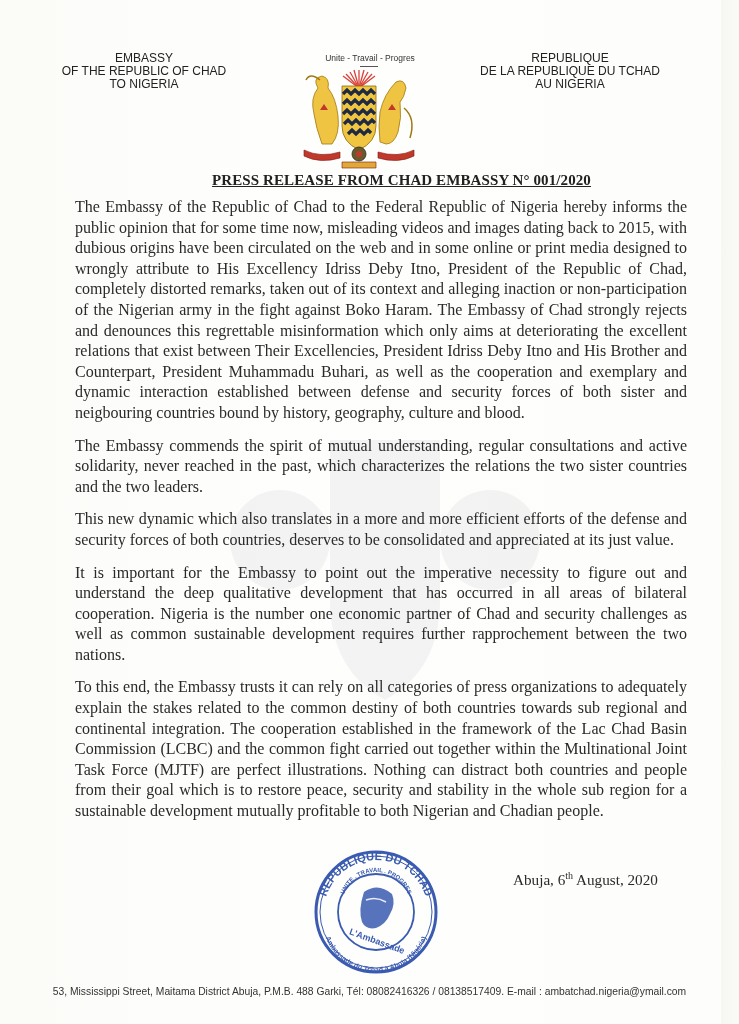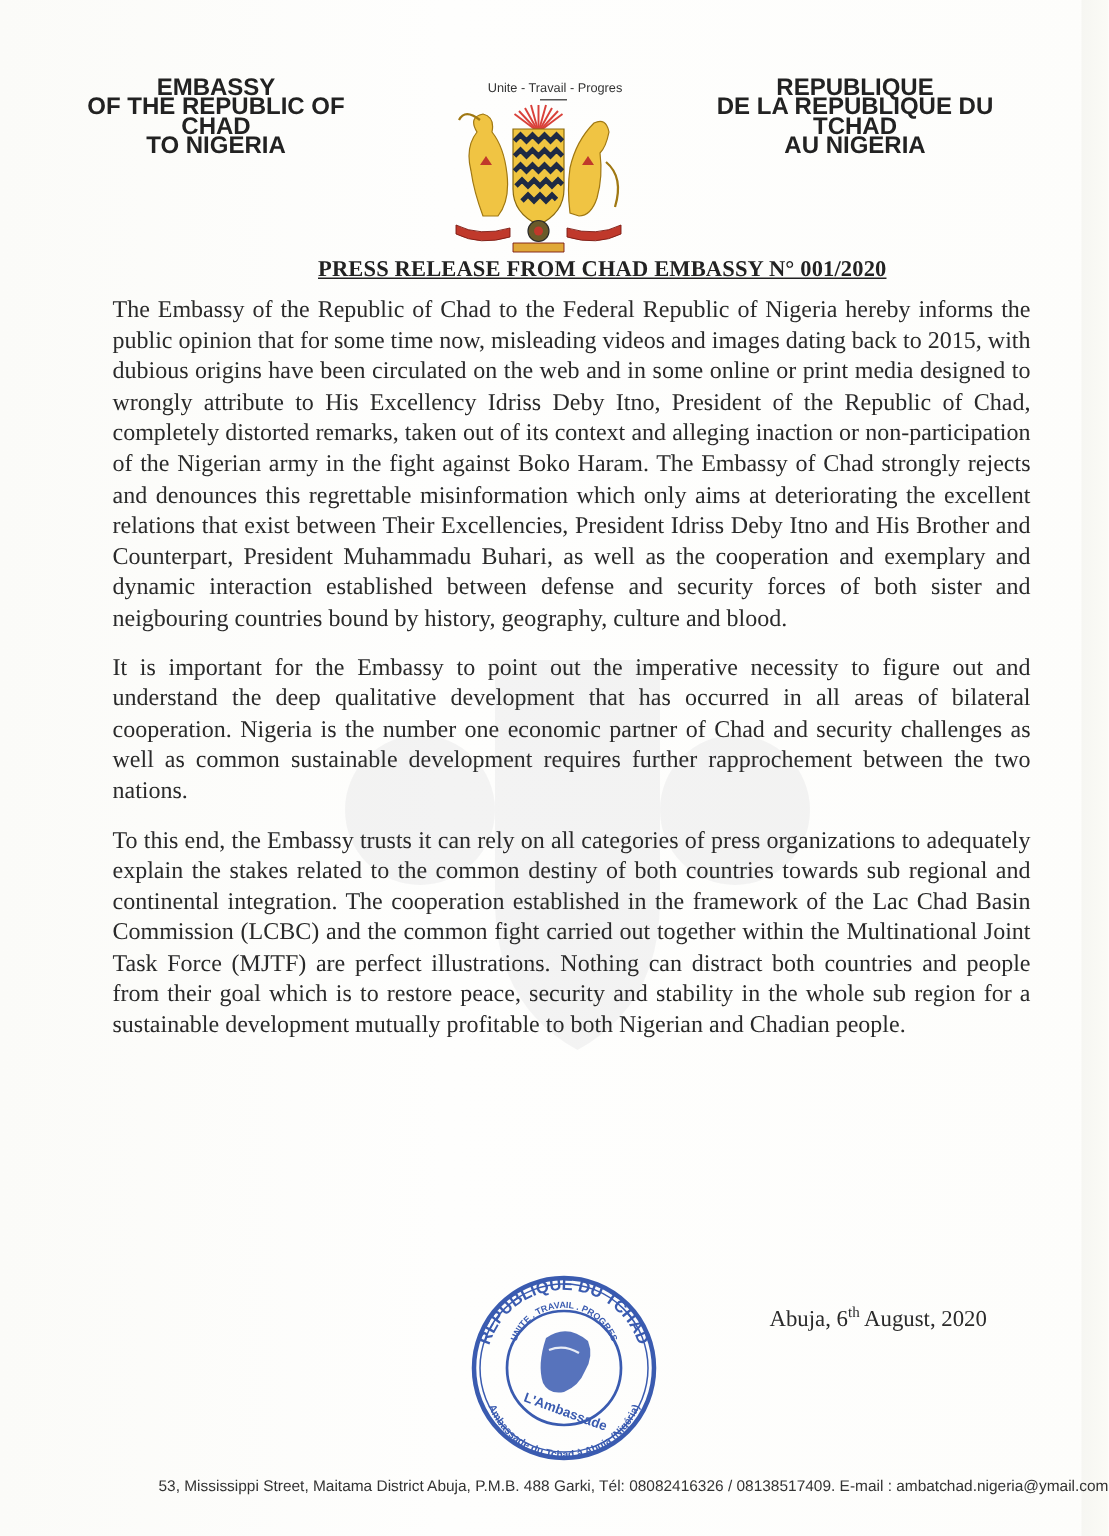--- a/index.html
+++ b/index.html
@@ -7,22 +7,22 @@
       width: 739px; height: 1024px; overflow: hidden;
       background: #fdfdfb;
       position: relative;
       font-family: "Liberation Serif", serif;
       color: #2a2a2a;
     }
     .page { position: absolute; inset: 0; background: linear-gradient(90deg,#fbfbf8 0%,#fefefd 40%,#fdfdfb 100%); }
     .right-edge { position: absolute; right: 0; top: 0; width: 18px; height: 1024px; background: linear-gradient(90deg,#f6f6f2,#fbfbf6); }
     .head-left, .head-right {
       position: absolute; top: 52px; text-align: center;
-      font-family: "Liberation Sans", sans-serif; font-weight: bold;
-      font-size: 16px; line-height: 13px; color: #222;
+      font-family: "Liberation Sans", sans-serif; font-weight: normal;
+      font-size: 12px; line-height: 13px; color: #222;
     }
     .head-left { left: 58px; width: 172px; }
     .head-right { left: 465px; width: 210px; }
     .motto {
       position: absolute; top: 53px; left: 300px; width: 140px; text-align: center;
       font-family: "Liberation Sans", sans-serif; font-size: 8.5px; color: #333;
     }
     .motto-underline { position: absolute; top: 66px; left: 360px; width: 18px; height: 1px; background: #555; }
     .coat { position: absolute; top: 68px; left: 300px; width: 118px; height: 102px; }
     .title {
@@ -36,21 +36,21 @@
     }
     .body p { margin: 0 0 12px 0; }
     .watermark { position: absolute; left: 220px; top: 420px; width: 330px; height: 300px; opacity: 0.06; }
     .date {
       position: absolute; top: 870px; left: 513px;
       font-size: 15.2px; color: #2a2a2a;
     }
     .date sup { font-size: 10px; }
     .stamp { position: absolute; left: 306px; top: 848px; width: 140px; height: 128px; }
     .footer {
-      position: absolute; top: 986px; left: 0; width: 739px; text-align: right;
+      position: absolute; top: 986px; left: 0; width: 739px; text-align: center;
       font-family: "Liberation Sans", sans-serif; font-size: 10.3px; color: #333;
     }
   </style>
 </head>
 <body>
 
 <div class="page"></div>
 <div class="right-edge"></div>
 
 <div class="head-left">
@@ -110,20 +110,22 @@
 <div class="title">PRESS RELEASE FROM CHAD EMBASSY N° 001/2020</div>
 
 <svg class="watermark" viewBox="0 0 330 300">
   <path d="M110 20 H220 V180 Q220 250 165 280 Q110 250 110 180 Z" fill="#556"></path>
   <circle cx="60" cy="120" r="50" fill="#556"></circle>
   <circle cx="270" cy="120" r="50" fill="#556"></circle>
 </svg>
 
 <div class="body">
   <p>The Embassy of the Republic of Chad to the Federal Republic of Nigeria hereby informs the public opinion that for some time now, misleading videos and images dating back to 2015, with dubious origins have been circulated on the web and in some online or print media designed to wrongly attribute to His Excellency Idriss Deby Itno, President of the Republic of Chad, completely distorted remarks, taken out of its context and alleging inaction or non-participation of the Nigerian army in the fight against Boko Haram. The Embassy of Chad strongly rejects and denounces this regrettable misinformation which only aims at deteriorating the excellent relations that exist between Their Excellencies, President Idriss Deby Itno and His Brother and Counterpart, President Muhammadu Buhari, as well as the cooperation and exemplary and dynamic interaction established between defense and security forces of both sister and neigbouring countries bound by history, geography, culture and blood.</p>
+  <p>The Embassy commends the spirit of mutual understanding, regular consultations and active solidarity, never reached in the past, which characterizes the relations the two sister countries and the two leaders.</p>
+  <p>This new dynamic which also translates in a more and more efficient efforts of the defense and security forces of both countries, deserves to be consolidated and appreciated at its just value.</p>
   <p>It is important for the Embassy to point out the imperative necessity to figure out and understand the deep qualitative development that has occurred in all areas of bilateral cooperation. Nigeria is the number one economic partner of Chad and security challenges as well as common sustainable development requires further rapprochement between the two nations.</p>
   <p>To this end, the Embassy trusts it can rely on all categories of press organizations to adequately explain the stakes related to the common destiny of both countries towards sub regional and continental integration. The cooperation established in the framework of the Lac Chad Basin Commission (LCBC) and the common fight carried out together within the Multinational Joint Task Force (MJTF) are perfect illustrations.  Nothing can distract both countries and people from their goal which is to restore peace, security and stability in the whole sub region for a sustainable development mutually profitable to both Nigerian and Chadian people.</p>
 </div>
 
 <svg class="stamp" viewBox="0 0 140 128">
   <defs>
     <path id="arcTop" d="M18 64 A52 52 0 0 1 122 64"></path>
     <path id="arcBottom" d="M16 70 A54 54 0 0 0 124 70"></path>
     <path id="arcInner" d="M36 58 A34 34 0 0 1 104 58"></path>
   </defs>

